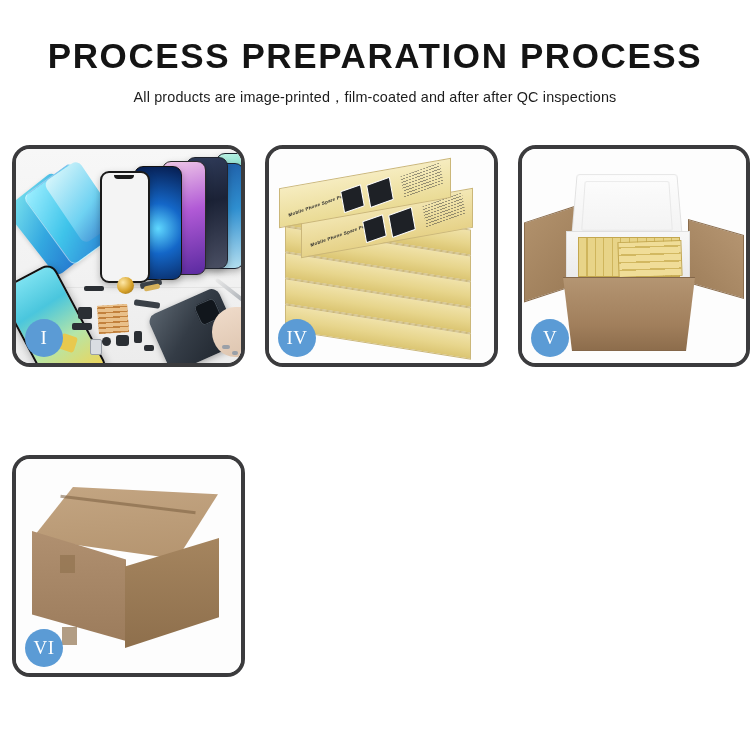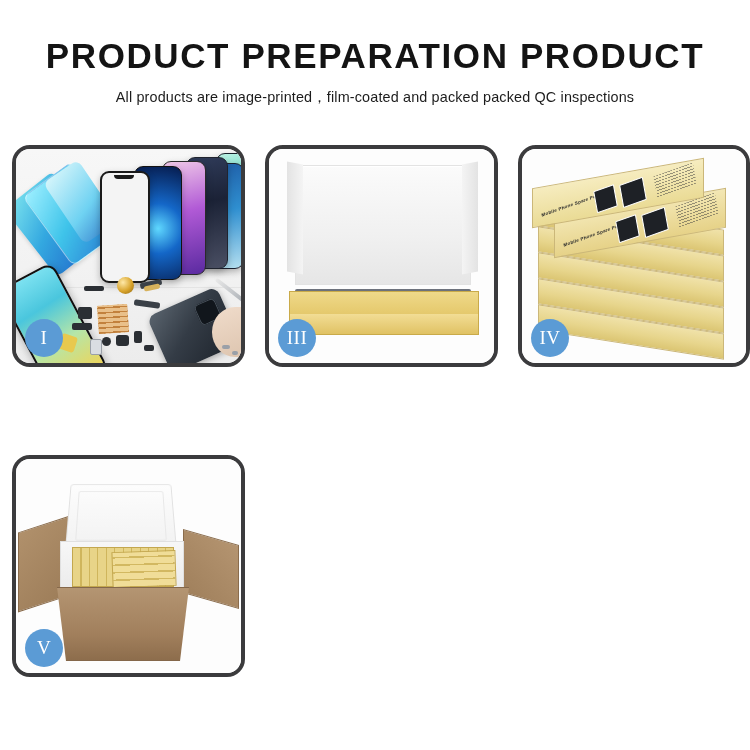--- a/index.html
+++ b/index.html
@@ -499,22 +499,22 @@
   .p6-tape {
     position: absolute;
     width: 15px; height: 18px;
     background: rgba(145,115,80,0.7);
   }
 </style>
 </head>
 <body>
 
 <div class="header">
-  <h1 class="page-title">PRODUCT PREPARATION PRODUCT</h1>
-  <p class="page-subtitle">All products are image-printed，film-coated and packed packed QC inspections</p>
+  <h1 class="page-title">PROCESS PREPARATION PROCESS</h1>
+  <p class="page-subtitle">All products are image-printed，film-coated and after after QC inspections</p>
 </div>
 
 <div class="steps-grid">
 
   <div class="step-panel">
     <div class="panel-stage">
       <div class="p1-bg"></div>
       <div class="p1-surface-line"></div>
 
       <div class="p1-film p1-film-a"></div>
@@ -548,33 +548,20 @@
 
       <div class="p1-hand"></div>
       <div class="p1-tweezers"></div>
       <div class="p1-part" style="left:206px;top:196px;width:8px;height:4px;background:#9aa0a8;"></div>
       <div class="p1-part" style="left:216px;top:202px;width:6px;height:4px;background:#9aa0a8;"></div>
     </div>
     <div class="step-badge">I</div>
   </div>
 
 
-  <div class="step-panel">
-    <div class="panel-stage">
-      <div class="p3-bg"></div>
-      <div class="p3-lid"></div>
-      <div class="p3-lid-flapL"></div>
-      <div class="p3-lid-flapR"></div>
-      <div class="p3-contents"></div>
-      <div class="p3-tray">
-        <div class="p3-tray-face"></div>
-      </div>
-    </div>
-    <div class="step-badge">III</div>
-  </div>
 
   <div class="step-panel">
     <div class="panel-stage">
       <div class="p4-bg"></div>
       <div class="p4-stack">
 
         <div class="p4-box p4-slab" style="left:10px;top:152px;width:186px;height:26px;transform:skewY(9deg);"></div>
         <div class="p4-box p4-slab" style="left:10px;top:126px;width:186px;height:26px;transform:skewY(9deg);"></div>
         <div class="p4-box p4-slab" style="left:10px;top:100px;width:186px;height:26px;transform:skewY(9deg);"></div>
         <div class="p4-box p4-slab" style="left:10px;top:74px;width:186px;height:26px;transform:skewY(9deg);"></div>
@@ -606,14 +593,26 @@
       <div class="p5-flapR"></div>
       <div class="p5-foam-lid"></div>
       <div class="p5-foam-body"></div>
       <div class="p5-yellow-pack"></div>
       <div class="p5-yellow-pack2"></div>
       <div class="p5-carton-front"></div>
     </div>
     <div class="step-badge">V</div>
   </div>
 
+  <div class="step-panel">
+    <div class="panel-stage">
+      <div class="p6-bg"></div>
+      <div class="p6-top"></div>
+      <div class="p6-seam"></div>
+      <div class="p6-left"></div>
+      <div class="p6-right"></div>
+      <div class="p6-tape" style="left:44px;top:96px;"></div>
+      <div class="p6-tape" style="left:46px;top:168px;"></div>
+    </div>
+    <div class="step-badge">VI</div>
+  </div>
 
 </div>
 
 </body></html>

